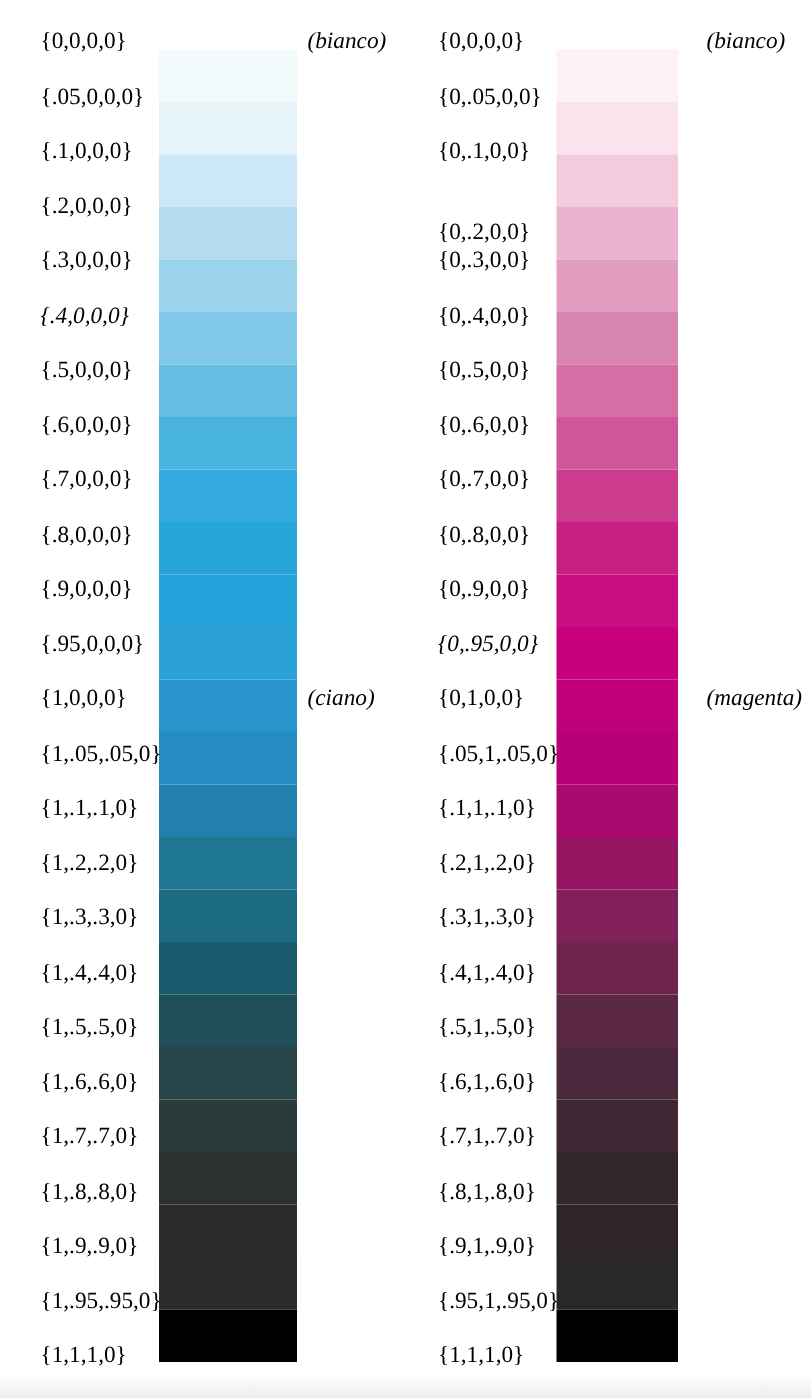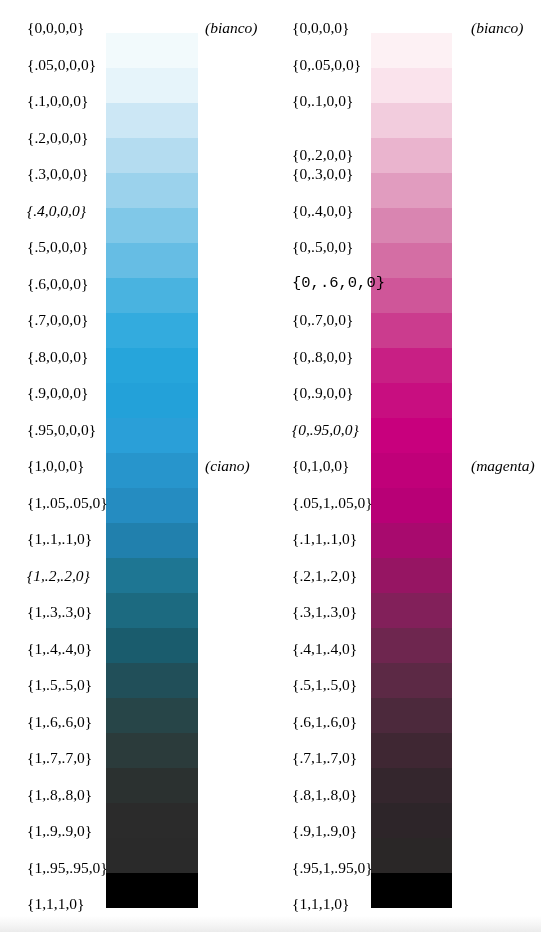--- a/index.html
+++ b/index.html
@@ -125,21 +125,21 @@
         <div class="row-label cmyk-label" style="top: 239px;">{.5,0,0,0}</div>
         <div class="row-label cmyk-label" style="top: 275.5px;">{.6,0,0,0}</div>
         <div class="row-label cmyk-label" style="top: 312px;">{.7,0,0,0}</div>
         <div class="row-label cmyk-label" style="top: 348.5px;">{.8,0,0,0}</div>
         <div class="row-label cmyk-label" style="top: 385px;">{.9,0,0,0}</div>
         <div class="row-label cmyk-label" style="top: 421.5px;">{.95,0,0,0}</div>
         <div class="row-label cmyk-label" style="top: 458px;">{1,0,0,0}</div>
         <div class="row-label note-label" style="top: 458px;">(ciano)</div>
         <div class="row-label cmyk-label" style="top: 494.5px;">{1,.05,.05,0}</div>
         <div class="row-label cmyk-label" style="top: 531px;">{1,.1,.1,0}</div>
-        <div class="row-label cmyk-label" style="top: 567.5px; font-style: italic;">{1,.2,.2,0}</div>
+        <div class="row-label cmyk-label" style="top: 567.5px;">{1,.2,.2,0}</div>
         <div class="row-label cmyk-label" style="top: 604px; text-align: center;">{1,.3,.3,0}</div>
         <div class="row-label cmyk-label" style="top: 640.5px;">{1,.4,.4,0}</div>
         <div class="row-label cmyk-label" style="top: 677px;">{1,.5,.5,0}</div>
         <div class="row-label cmyk-label" style="top: 713.5px;">{1,.6,.6,0}</div>
         <div class="row-label cmyk-label" style="top: 750px;">{1,.7,.7,0}</div>
         <div class="row-label cmyk-label" style="top: 786.5px;">{1,.8,.8,0}</div>
         <div class="row-label cmyk-label" style="top: 823px;">{1,.9,.9,0}</div>
         <div class="row-label cmyk-label" style="top: 859.5px;">{1,.95,.95,0}</div>
         <div class="row-label cmyk-label" style="top: 896px;">{1,1,1,0}</div>
       </div>
@@ -175,21 +175,21 @@
       </div>
     <div class="label-list" id="label-list-magenta">
         <div class="row-label cmyk-label" style="top: 20px;">{0,0,0,0}</div>
         <div class="row-label note-label" style="top: 20px;">(bianco)</div>
         <div class="row-label cmyk-label" style="top: 56.5px;">{0,.05,0,0}</div>
         <div class="row-label cmyk-label" style="top: 93px;">{0,.1,0,0}</div>
         <div class="row-label cmyk-label" style="top: 129.5px; margin-top: 17px;">{0,.2,0,0}</div>
         <div class="row-label cmyk-label" style="top: 166px;">{0,.3,0,0}</div>
         <div class="row-label cmyk-label" style="top: 202.5px;">{0,.4,0,0}</div>
         <div class="row-label cmyk-label" style="top: 239px;">{0,.5,0,0}</div>
-        <div class="row-label cmyk-label" style="top: 275.5px; font-family: Liberation Mono, monospace;">{0,.6,0,0}</div>
+        <div class="row-label cmyk-label" style="top: 275.5px;">{0,.6,0,0}</div>
         <div class="row-label cmyk-label" style="top: 312px;">{0,.7,0,0}</div>
         <div class="row-label cmyk-label" style="top: 348.5px;">{0,.8,0,0}</div>
         <div class="row-label cmyk-label" style="top: 385px;">{0,.9,0,0}</div>
         <div class="row-label cmyk-label" style="top: 421.5px; font-style: italic;">{0,.95,0,0}</div>
         <div class="row-label cmyk-label" style="top: 458px;">{0,1,0,0}</div>
         <div class="row-label note-label" style="top: 458px;">(magenta)</div>
         <div class="row-label cmyk-label" style="top: 494.5px;">{.05,1,.05,0}</div>
         <div class="row-label cmyk-label" style="top: 531px;">{.1,1,.1,0}</div>
         <div class="row-label cmyk-label" style="top: 567.5px;">{.2,1,.2,0}</div>
         <div class="row-label cmyk-label" style="top: 604px;">{.3,1,.3,0}</div>

